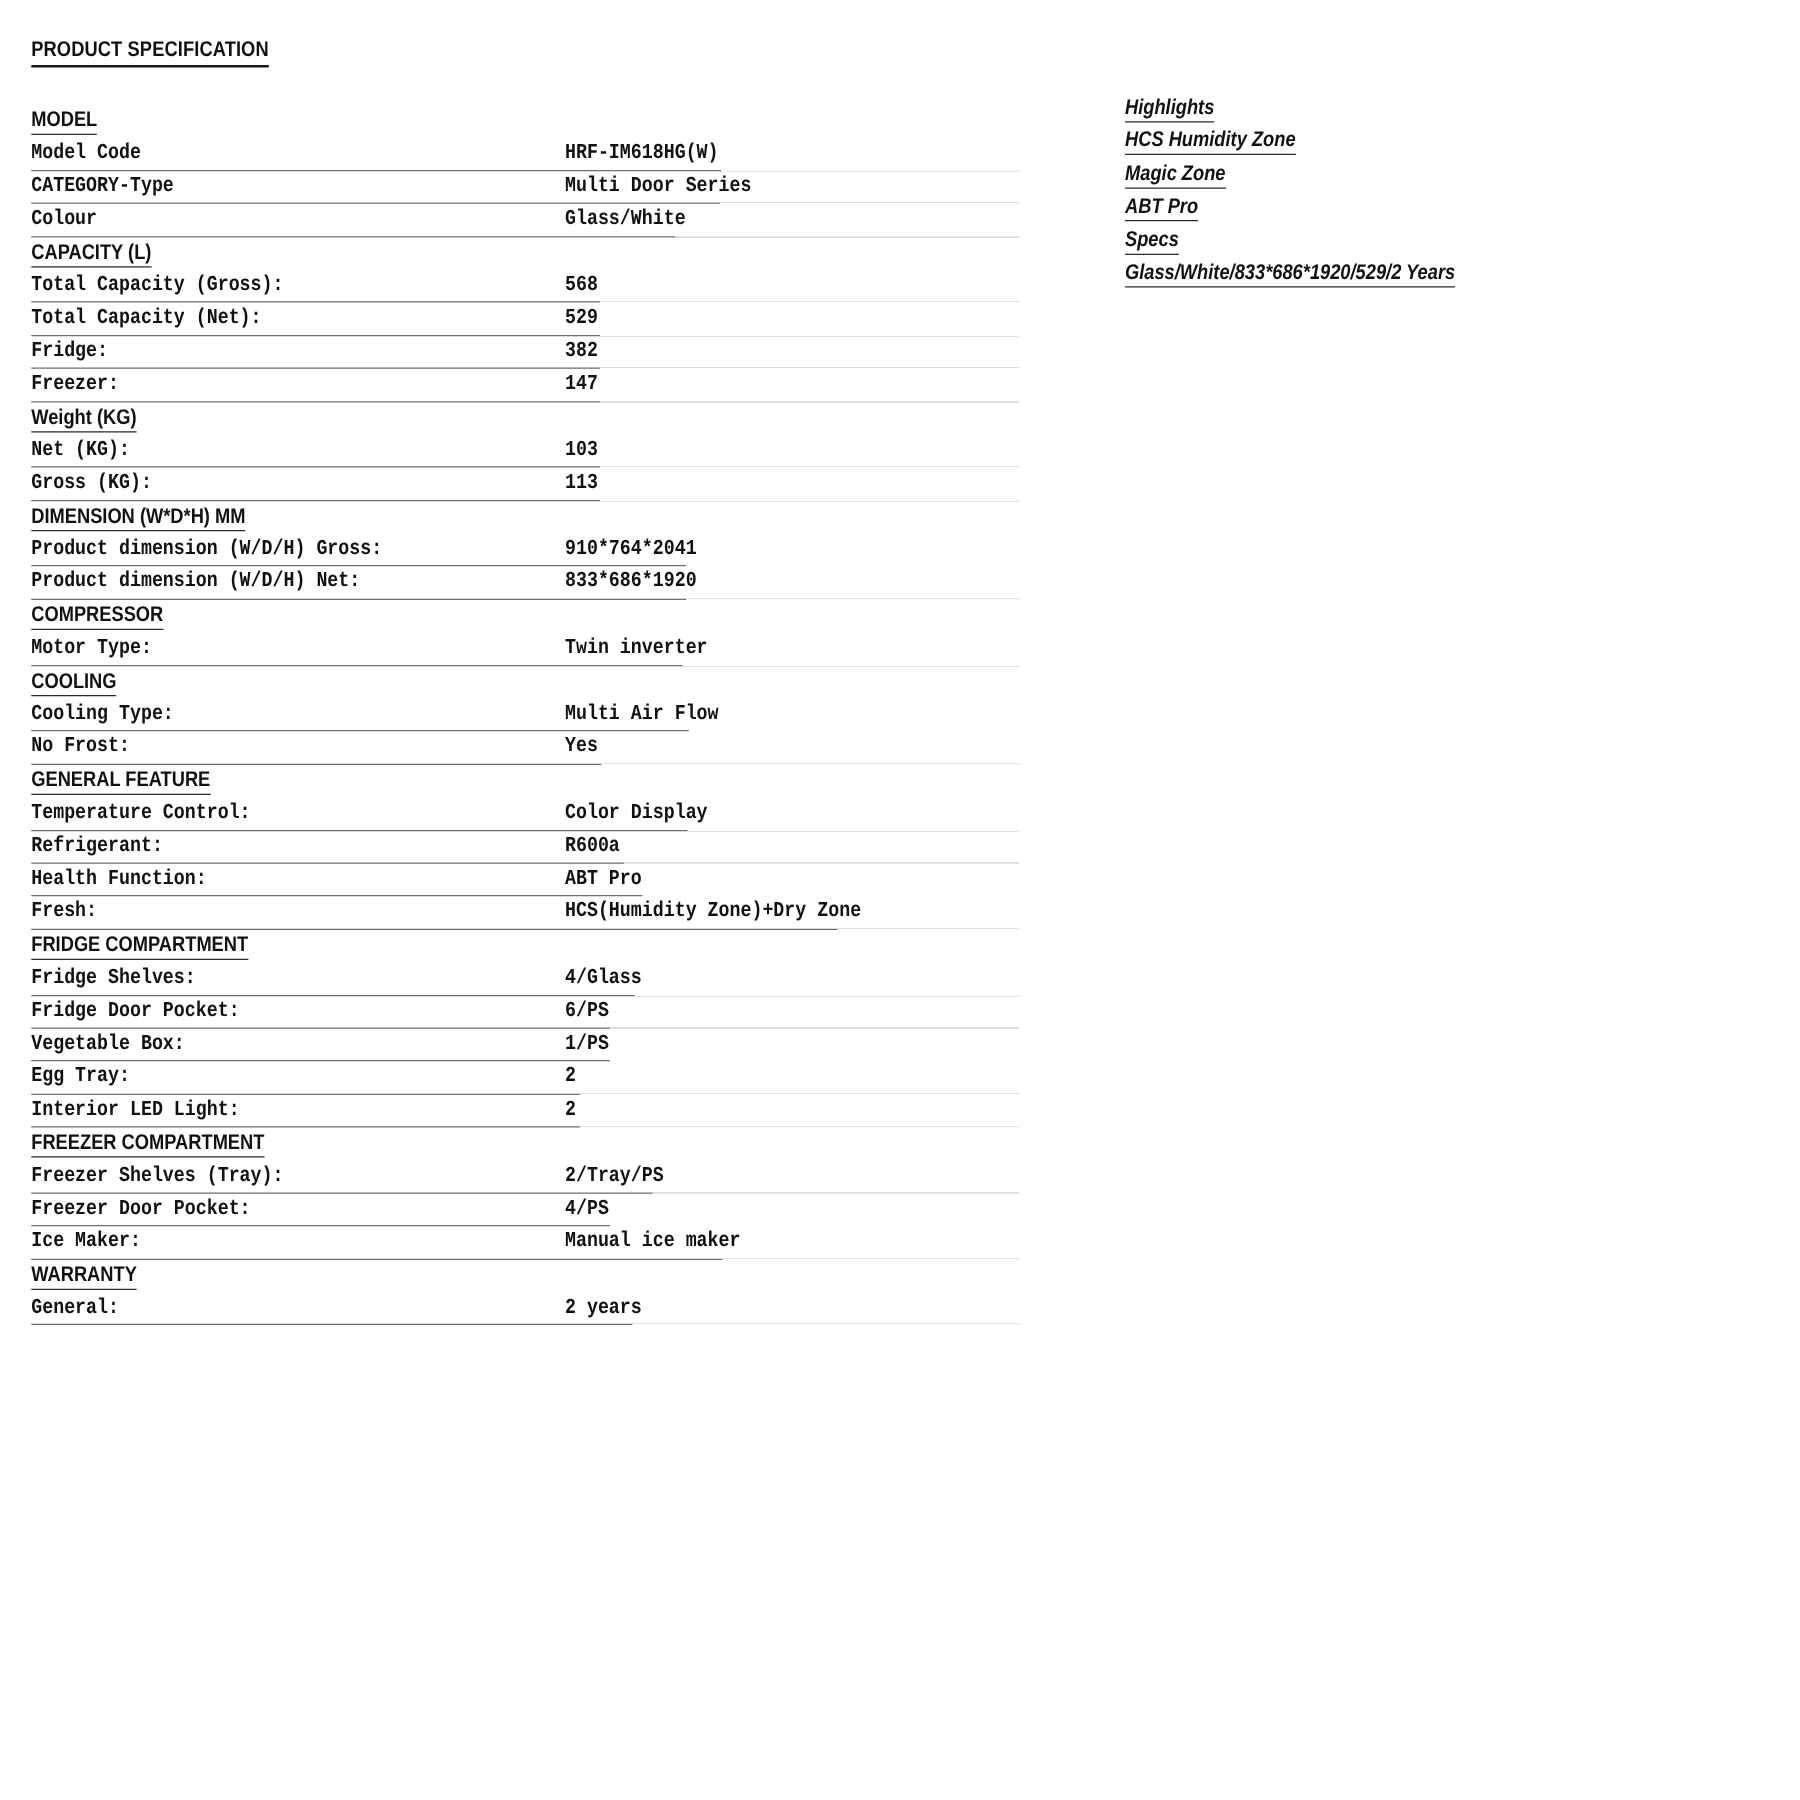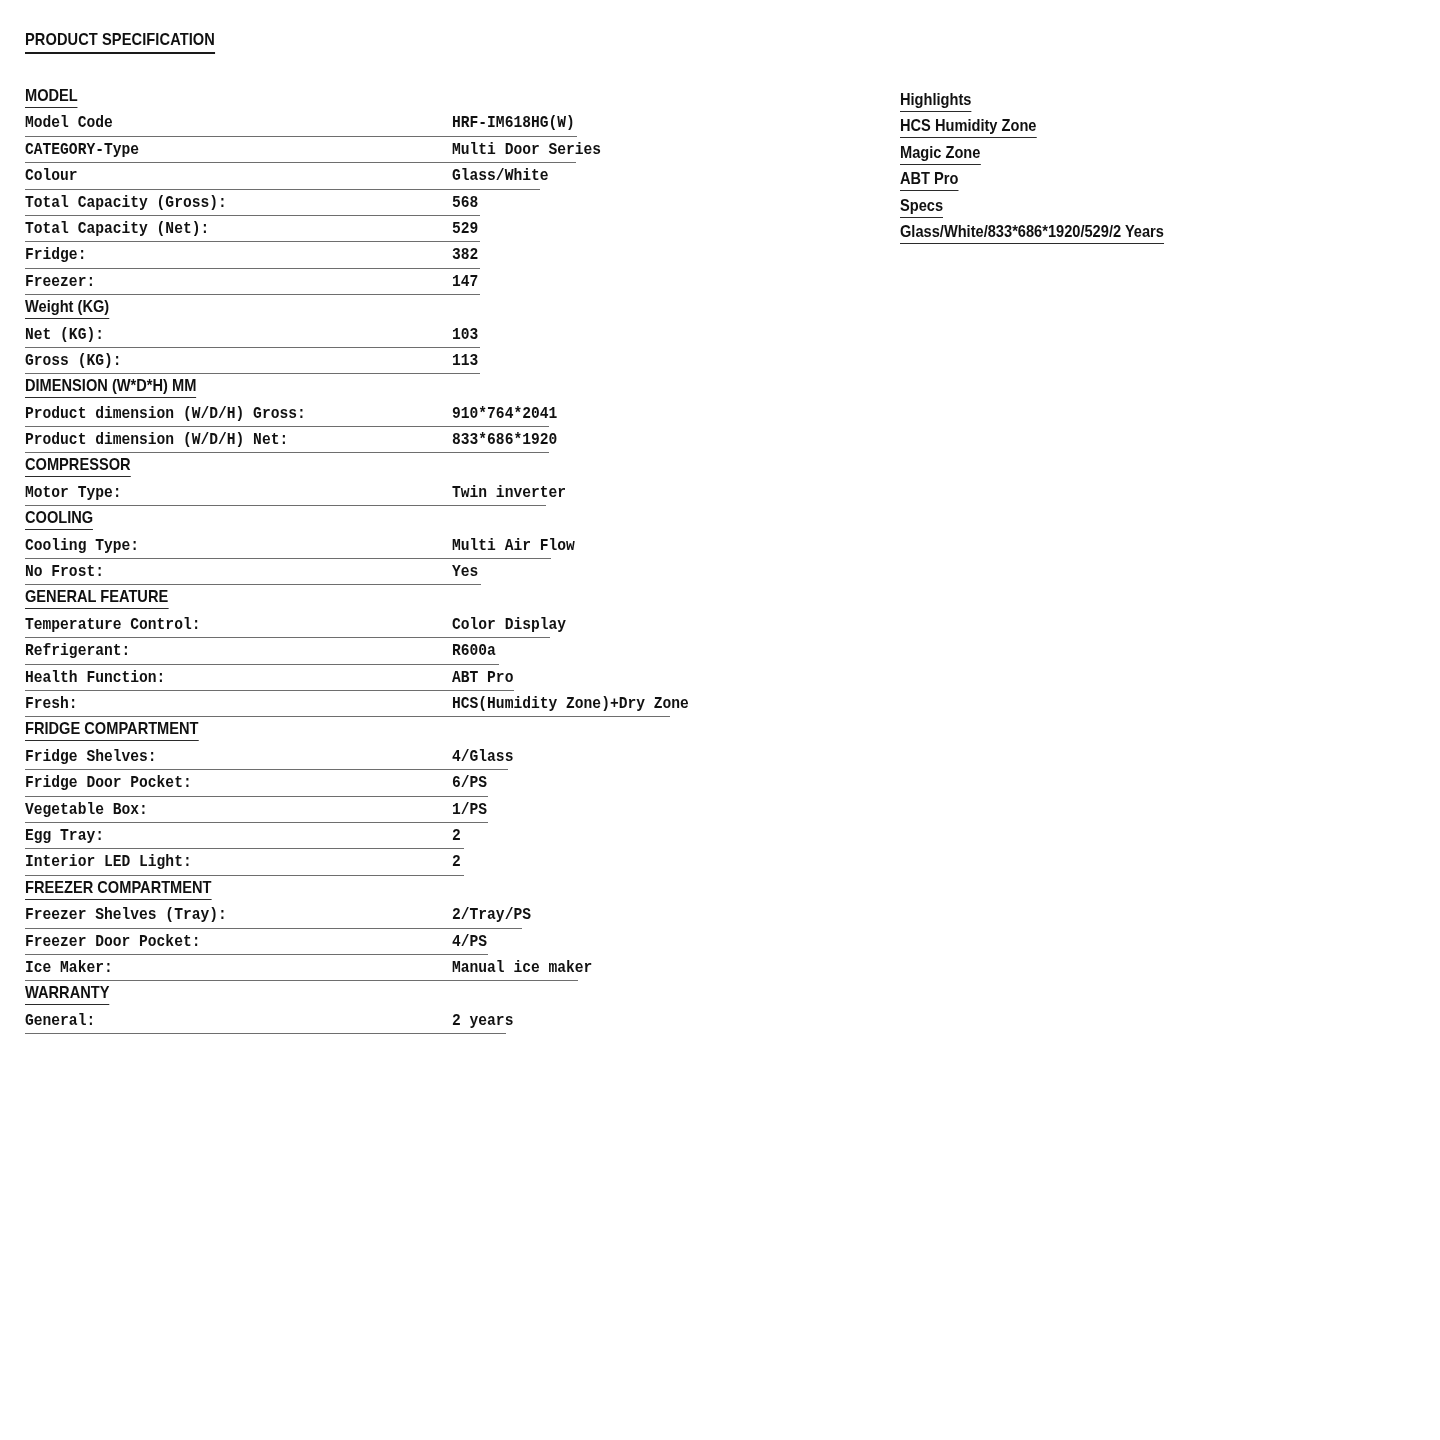--- a/index.html
+++ b/index.html
@@ -95,22 +95,23 @@
     left: 0;
     bottom: -1.5px;
     height: 1.5px;
     background: #ffffff;
   }
 
   
   .highlights {
     position: absolute;
     left: 900px;
-    top: 88px;
+    top: 74px;
     width: 470px;
+    font-style: italic;
   }
   .highlights .hl-row {
     height: 26.4px;
   }
   .highlights .hl-text {
     display: inline-block;
     font-size: 17px;
     font-weight: bold;
     line-height: 23px;
     white-space: nowrap;
@@ -138,20 +139,21 @@
       <div class="spec-row item">
         <span class="lbl">CATEGORY-Type</span>
         <span class="val">Multi Door Series</span>
         <div class="rule-mask" style="left: 551.239px; width: 238.761px;"></div>
       </div>
       <div class="spec-row item">
         <span class="lbl">Colour</span>
         <span class="val">Glass/White</span>
         <div class="rule-mask" style="left: 514.689px; width: 275.311px;"></div>
       </div>
+      <div class="spec-row section"><span class="sec-label">CAPACITY (L)</span></div>
       <div class="spec-row item">
         <span class="lbl">Total Capacity (Gross):</span>
         <span class="val">568</span>
         <div class="rule-mask" style="left: 455.402px; width: 334.598px;"></div>
       </div>
       <div class="spec-row item">
         <span class="lbl">Total Capacity (Net):</span>
         <span class="val">529</span>
         <div class="rule-mask" style="left: 455.402px; width: 334.598px;"></div>
       </div>

